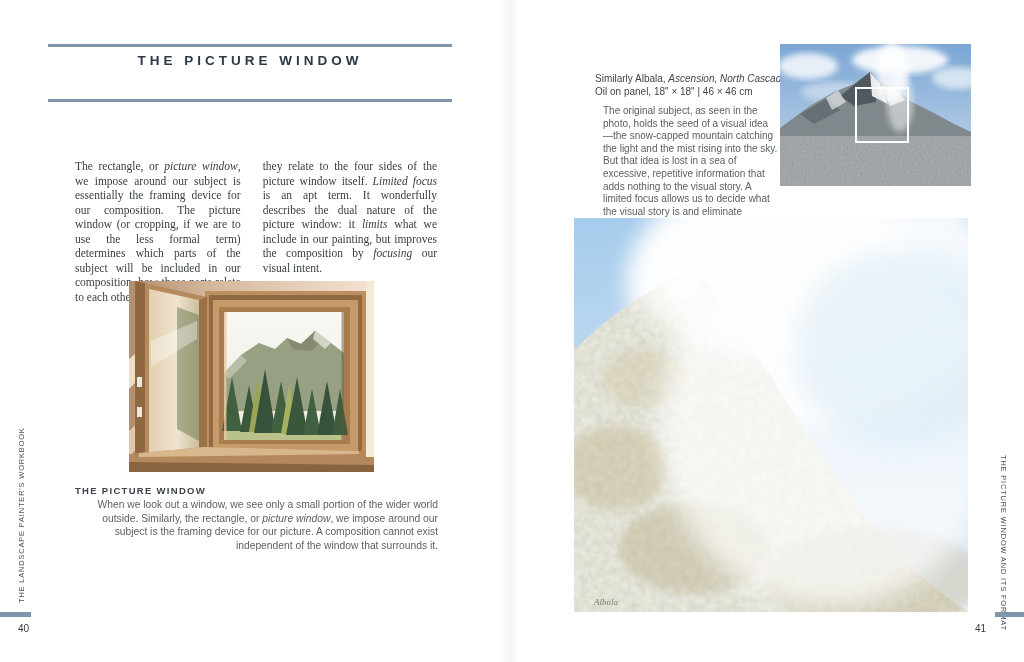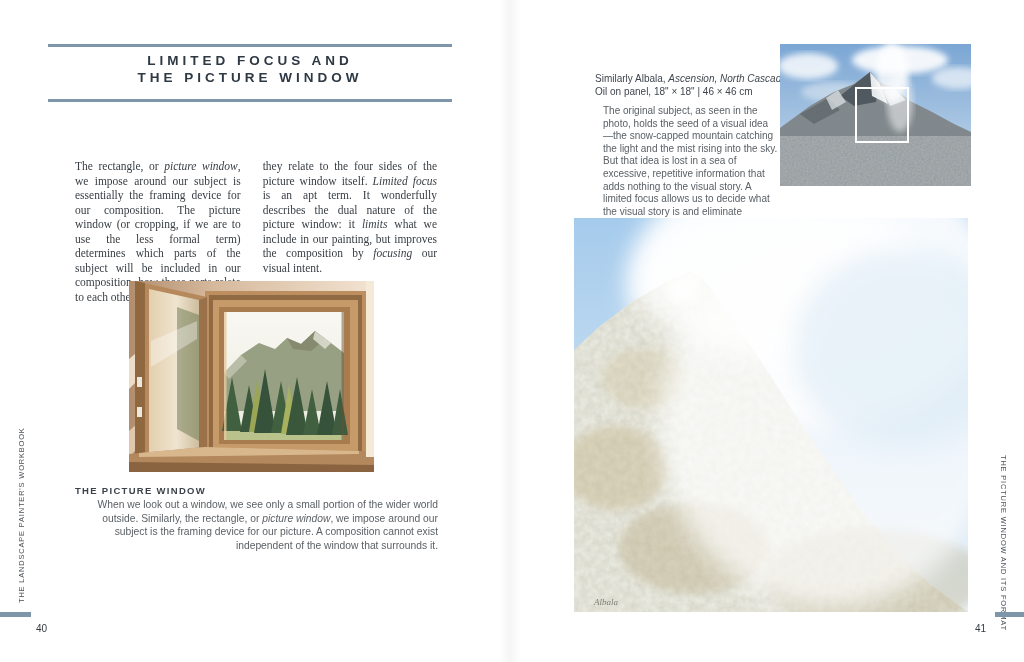--- a/index.html
+++ b/index.html
@@ -19,33 +19,32 @@
               line-height:15px;color:#2e3a44;}
   .rp-credit{left:595px;top:72px;font-size:10px;line-height:13px;color:#3f464d;}
   .rp-body{left:595px;top:97px;width:175px;font-size:10px;line-height:12.6px;color:#5a6066;margin:8px;}
   .spine{font-size:7.5px;letter-spacing:0.8px;color:#4a525a;writing-mode:vertical-rl;white-space:nowrap;}
   .spine-left{left:17px;top:457px;height:146px;transform:rotate(180deg);}
   .spine-right{left:999px;top:455px;height:150px;}
   .bar{background:#7e95aa;height:5px;top:612px;}
   .bar-left{left:0;width:31px;}
   .bar-right{left:995px;width:29px;}
   .pagenum{font-size:10px;color:#353b41;top:623px;}
-  .pagenum-left{left:18px;margin-left:18px;} .pagenum-right{left:975px;}
+  .pagenum-left{left:18px;} .pagenum-right{left:975px;}
   .gutter{left:499px;top:0;width:22px;height:662px;
           background:linear-gradient(to right,rgba(0,0,0,0),rgba(60,60,70,0.05),rgba(0,0,0,0));}
   svg{display:block;}
 </style>
 </head>
 <body>
 
 <div class="spread">
 
   <div class="abs rule" style="top:44px;"></div>
   <div class="abs chapter-title">
-    <div>LIMITED FOCUS AND</div>
     <div>THE PICTURE WINDOW</div>
   </div>
   <div class="abs rule" style="top:99px;"></div>
 
   <div class="abs columns">
     <p class="serif-col col1"><span>The rectangle, or </span><span style="font-style: italic;">picture window</span><span>, we impose around our subject is essentially the framing device for our composition. The picture window (or cropping, if we are to use the less formal term) determines which parts of the subject will be included in our composition, how those parts relate to each other, and how</span></p>
     <p class="serif-col col2"><span>they relate to the four sides of the picture window itself. </span><span style="font-style: italic;">Limited focus</span><span> is an apt term. It wonderfully describes the dual nature of the picture window: it </span><span style="font-style: italic;">limits</span><span> what we include in our painting, but improves the composition by </span><span style="font-style: italic;">focusing</span><span> our visual intent.</span></p>
   </div>
 
   <svg class="abs" style="left:129px;top:281px;" width="245" height="191" viewBox="0 0 245 191">

